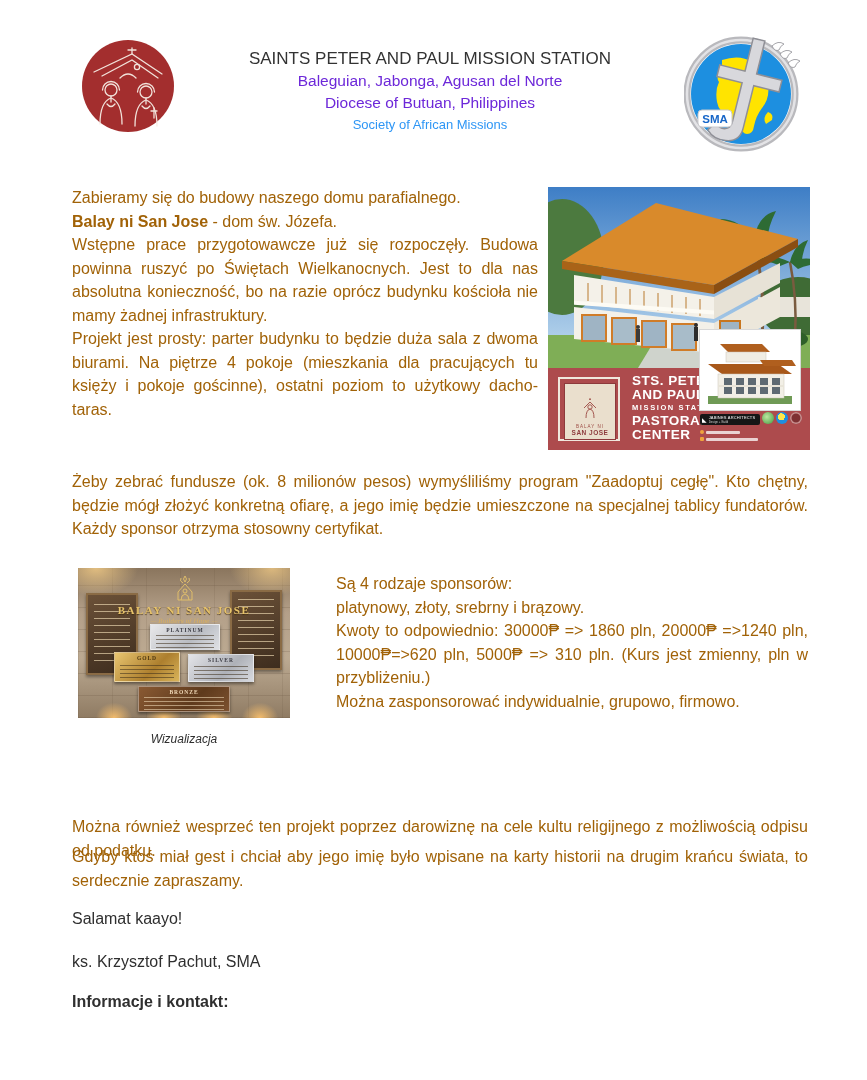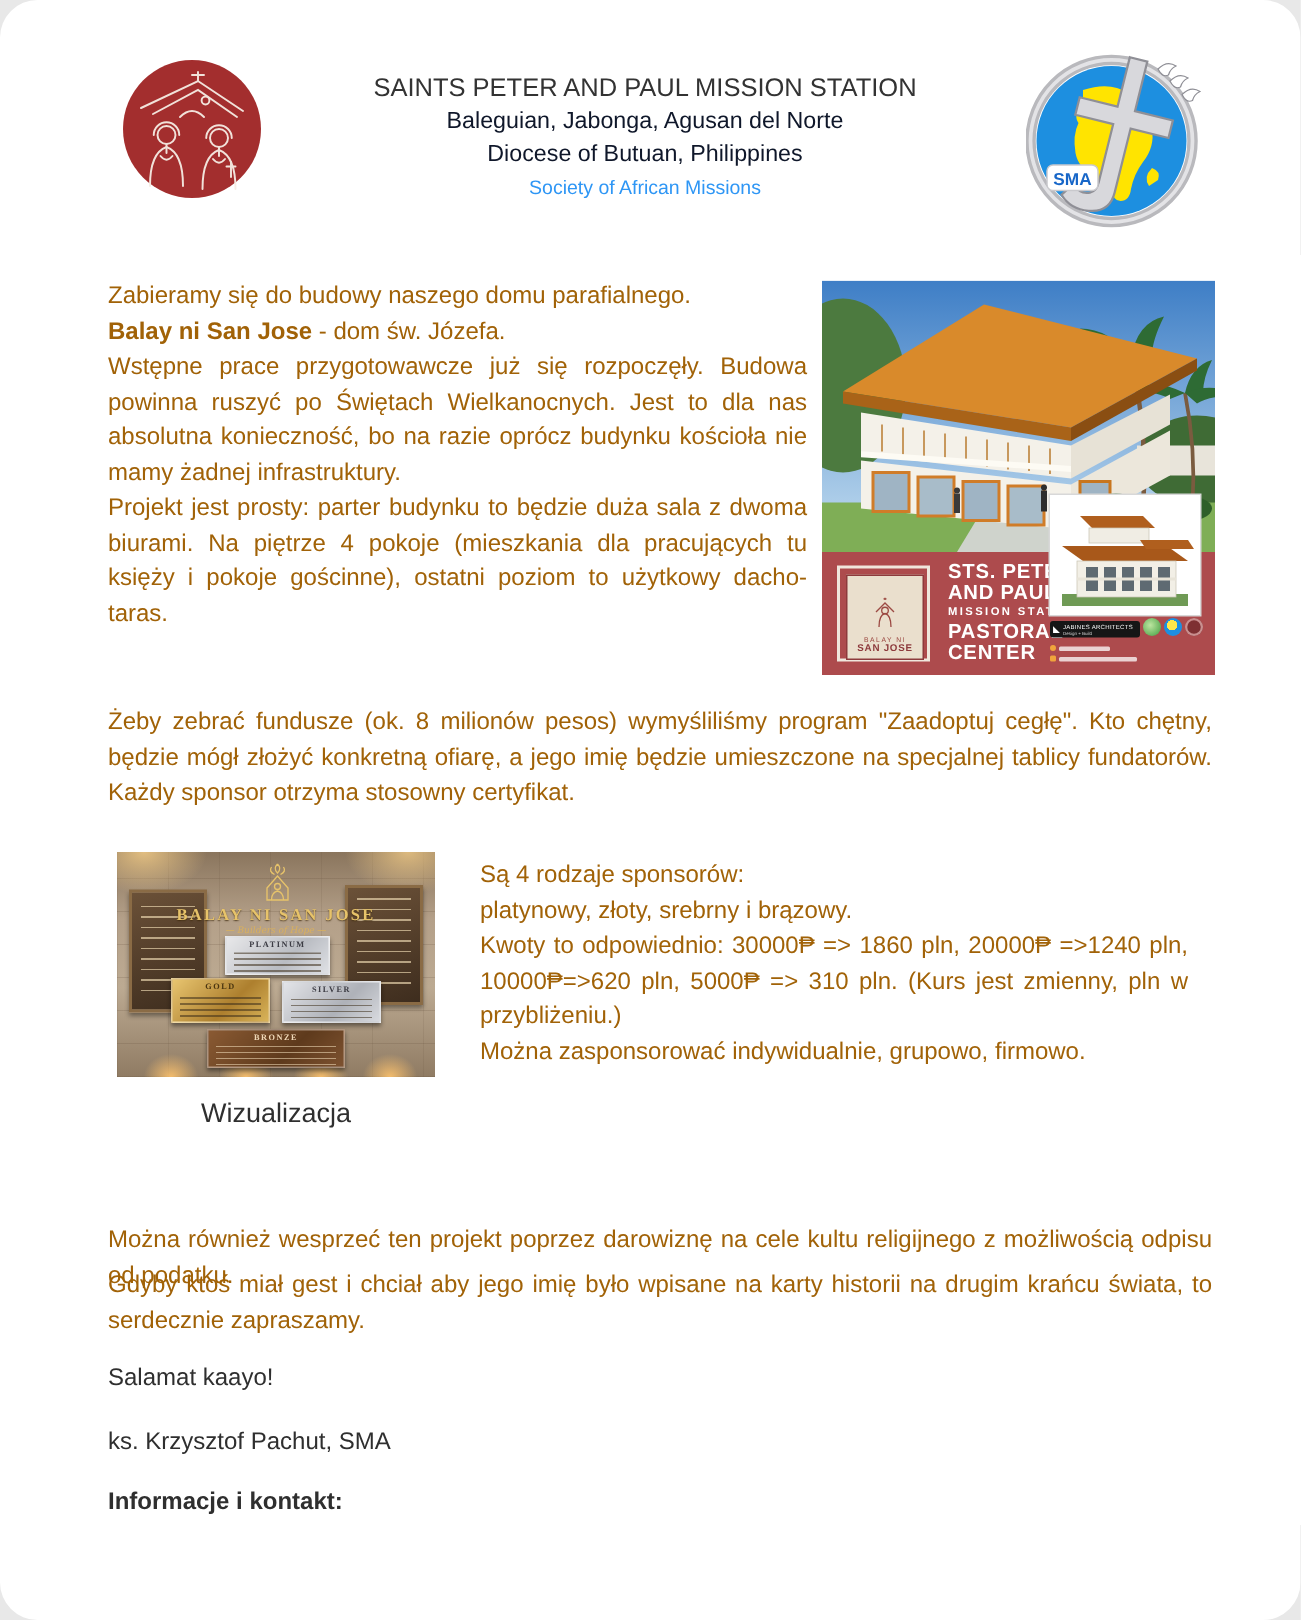--- a/index.html
+++ b/index.html
@@ -1,37 +1,37 @@
 <!DOCTYPE html>
 <html><head>
 <meta charset="utf-8">
 <style>
   html,body{margin:0;padding:0;background:#e8e8e8;}
   #page{
     position:relative; width:867px; height:1080px; background:#ffffff;
     margin:0 auto; overflow:hidden;
-    font-family:"Liberation Sans", sans-serif; color:#2f2f2f;border-radius:25px;
+    font-family:"Liberation Sans", sans-serif; color:#2f2f2f;
   }
   [data-interactable]{box-sizing:border-box;}
 
   
   .hdr-center{position:absolute; left:180px; width:500px; top:48px; text-align:center; line-height:22px;}
   .hdr-l1{font-size:17px; color:#333;}
-  .hdr-l2,.hdr-l3{font-size:15.5px; color:#0f172a;}
+  .hdr-l2,.hdr-l3{font-size:15.5px; color:#6d28d9;}
   .hdr-l4{font-size:13px; color:#2e96f5;}
 
   .logo-left{position:absolute; left:80px; top:38px; width:96px; height:96px;}
   .logo-right{position:absolute; left:684px; top:32px; width:118px; height:122px;}
 
   
   .just{text-align:justify; font-size:16px; line-height:23.5px; color:#a16207;}
   .just p{margin:0;}
   .col1{position:absolute; left:72px; top:186px; width:466px;}
   .p2{position:absolute; left:72px; top:470px; width:736px;}
-  .col3{position:absolute; left:320px; top:572px; width:472px;}
+  .col3{position:absolute; left:336px; top:572px; width:472px;}
   .p4{position:absolute; left:72px; top:803px; width:736px;margin-top:12px;}
   .p5{position:absolute; left:72px; top:845px; width:736px;}
   .line-closing{position:absolute; left:72px; top:910px; font-size:16px;}
   .line-sig{position:absolute; left:72px; top:953px; font-size:16px;}
   .line-contact-h{position:absolute; left:72px; top:993px; font-size:16px; font-weight:bold;}
   .contact-row{position:absolute; left:72px; top:1038px; width:736px; font-size:16px; font-weight:bold;}
   .contact-row .wa{position:absolute; left:328px; top:0;}
   .b{font-weight:bold;}
 
   
@@ -89,21 +89,21 @@
   .plaque{position:absolute; text-align:center; box-shadow:0 2px 3px rgba(0,0,0,.45); border:1px solid rgba(255,255,255,.4);}
   .plaque .pt{font-family:"Liberation Serif", serif; font-weight:bold; letter-spacing:1px; font-size:5.5px; margin-top:2px;}
   .plaque .names{margin:2px 5px 3px 5px; height:55%;
     background:repeating-linear-gradient(0deg, rgba(60,45,25,.55) 0 1px, transparent 1px 4px);}
   .plq-platinum{left:72px; top:56px; width:70px; height:26px; background:linear-gradient(135deg,#e8e8ea,#b9bcc2 60%,#dfe1e5); color:#3c3c44;}
   .plq-gold{left:36px; top:84px; width:66px; height:30px; background:linear-gradient(135deg,#e8c570,#ad7f2e 60%,#d9b45a); color:#4a3510;}
   .plq-silver{left:110px; top:86px; width:66px; height:28px; background:linear-gradient(135deg,#e3e4e8,#aeb1b8 60%,#d8dadf); color:#3c3c44;}
   .plq-bronze{left:60px; top:118px; width:92px; height:26px; background:linear-gradient(135deg,#8a5a33,#5e3a1c 60%,#7d5230); color:#f0d9b8;}
   .plq-bronze .names{background:repeating-linear-gradient(0deg, rgba(245,225,190,.55) 0 1px, transparent 1px 4px);}
   .caption{position:absolute; left:78px; top:732px; width:212px; text-align:center;
-    font-size:18px; color:#2f2f2f;}
+    font-style:italic; font-size:12px; color:#2f2f2f;}
 </style>
 </head>
 <body>
 
 <div id="page" data-interactable="false">
 
   <div class="logo-left" data-interactable="false">
     <svg viewBox="0 0 96 96" width="96" height="96">
       <circle cx="48" cy="48" r="46" fill="#a32e2e"></circle>
       <g stroke="#f6ece4" stroke-width="1.3" fill="none" stroke-linecap="round" opacity="0.95">

